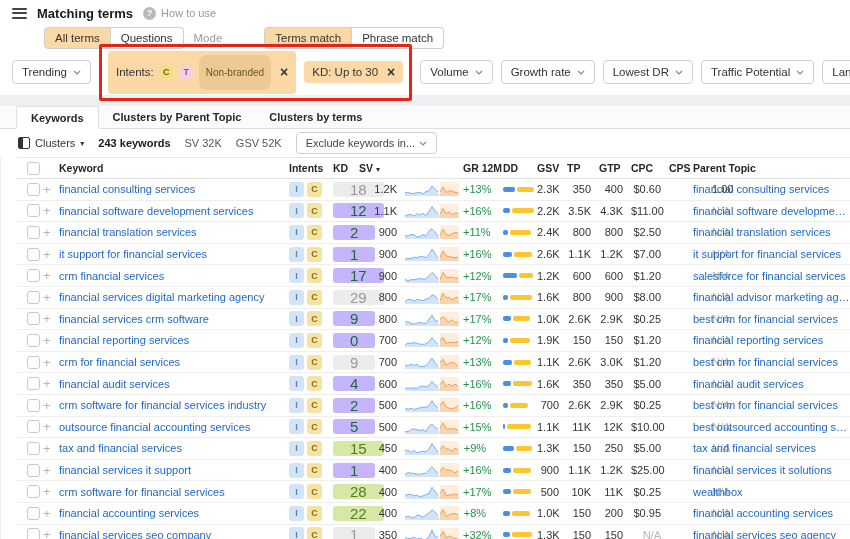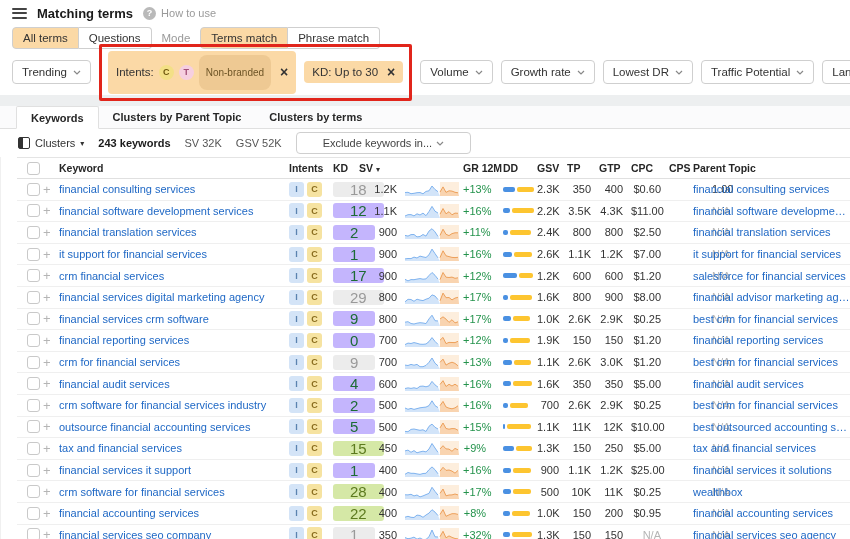--- a/index.html
+++ b/index.html
@@ -6,21 +6,21 @@
   html,body { width:850px; height:539px; overflow:hidden; background:#fff;
     font-family:"Liberation Sans","DejaVu Sans",sans-serif; font-size:11px; color:#333; }
   .topbar { display:flex; align-items:center; gap:10px; height:22px; padding:4px 12px 0 12px; }
   .burger { width:15px; height:11px; display:flex; flex-direction:column; justify-content:space-between; cursor:pointer; }
   .burger span { display:block; height:2px; background:#444; border-radius:1px; }
   .page-title { font-size:13px; font-weight:bold; color:#1a1a1a; }
   .help { display:flex; align-items:center; gap:5px; color:#9a9a9a; }
   .qicon { width:13px; height:13px; border-radius:50%; background:#b9b9b9; color:#fff; font-size:9px; font-weight:bold;
     display:flex; align-items:center; justify-content:center; }
   .modebar { display:flex; align-items:center; gap:10px; padding:5px 12px 2px 12px; }
-  .seg { display:inline-flex; }
+  .seg { display:inline-flex;margin-left:32px; }
   .seg .sbtn { padding:4px 10px; border:1px solid #cfcfcf; background:#fff; cursor:pointer; font-size:11.5px; color:#333; }
   .seg .sbtn:first-child { border-radius:4px 0 0 4px; }
   .seg .sbtn:last-child { border-radius:0 4px 4px 0; border-left:none; }
   .seg .sbtn.on { background:#fbd9a6; }
   .mode-label { color:#9a9a9a; font-size:11.5px; }
   .filterbar { display:flex; align-items:center; gap:8px; padding:6px 10px 8px 12px; height:44px; }
   .fbtn { display:inline-flex; align-items:center; gap:6px; padding:5px 9px; border:1px solid #cfcfcf; background:#fff;
     border-radius:4px; font-size:11.5px; color:#333; cursor:pointer; white-space:nowrap; }
   .chev { width:8px; height:5px; flex:none; }
   .redbox { display:inline-flex; align-items:center; gap:8px; border:3px solid #e1251b; border-radius:2px; padding:4px 6px; }
@@ -36,21 +36,21 @@
   .tabstrip { display:flex; align-items:stretch; height:23px; border-bottom:1px solid #e0e0e0; padding-left:16px; background:#fbfbfc; }
   .vtab { display:flex; align-items:center; padding:0 14px; font-weight:bold; color:#262626; cursor:pointer; }
   .vtab.on { background:#fff; border:1px solid #e0e0e0; border-bottom:1px solid #fff; margin-bottom:-1px; border-radius:2px 2px 0 0; }
   .toolbar { display:flex; align-items:center; gap:14px; height:28px; padding:0 12px 0 18px; }
   .clusters { display:flex; align-items:center; gap:5px; cursor:pointer; }
   .cl-icon { width:12px; height:12px; border:1.5px solid #333; border-radius:2px; position:relative; }
   .cl-icon::before { content:""; position:absolute; left:0; top:0; bottom:0; width:4px; background:#333; }
   .caret { font-size:8px; color:#333; }
   .bold { font-weight:bold; color:#1a1a1a; }
   .gtxt { color:#555; }
-  .excl { display:inline-flex; align-items:center; gap:4px; padding:4px 26px; border:1px solid #cfcfcf; border-radius:4px;
+  .excl { display:inline-flex; align-items:center; gap:4px; padding:4px 9px; border:1px solid #cfcfcf; border-radius:4px;
     background:#fff; color:#444; cursor:pointer; }
   .tablewrap { padding-left:16px; border-left:1px solid #f0f0f0; }
   .trow { display:grid; grid-template-columns:26px 16px 230px 44px 26px 46px 58px 40px 34px 30px 32px 32px 38px 24px 1fr;
     align-items:center; height:21.6px; border-bottom:1px solid #efefef; }
   .thead { height:22px; border-top:1px solid #e4e4e4; border-bottom:1px solid #e0e0e0; font-weight:bold; font-size:10.5px; color:#262626; }
   .cb { width:13px; height:13px; border:1px solid #c9c9c9; border-radius:3px; background:#fff; cursor:pointer; }
   .c-check { display:flex; justify-content:flex-start; padding-left:10px; }
   .plus { color:#b5b5b5; font-size:13px; cursor:pointer; }
   .link { color:#1f68c5; text-decoration:none; cursor:pointer; white-space:nowrap; overflow:hidden; text-overflow:ellipsis; display:block; }
   .c-int { display:flex; gap:3px; }

